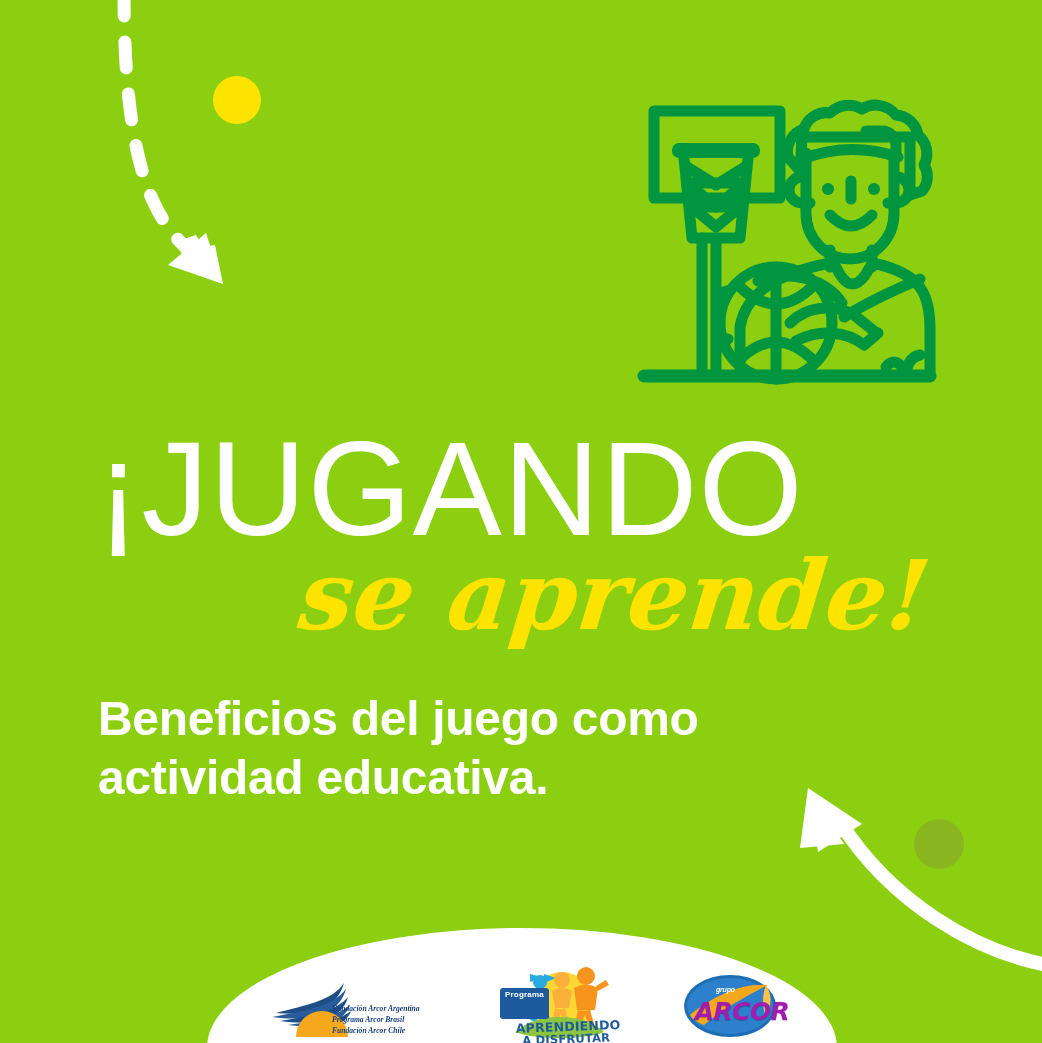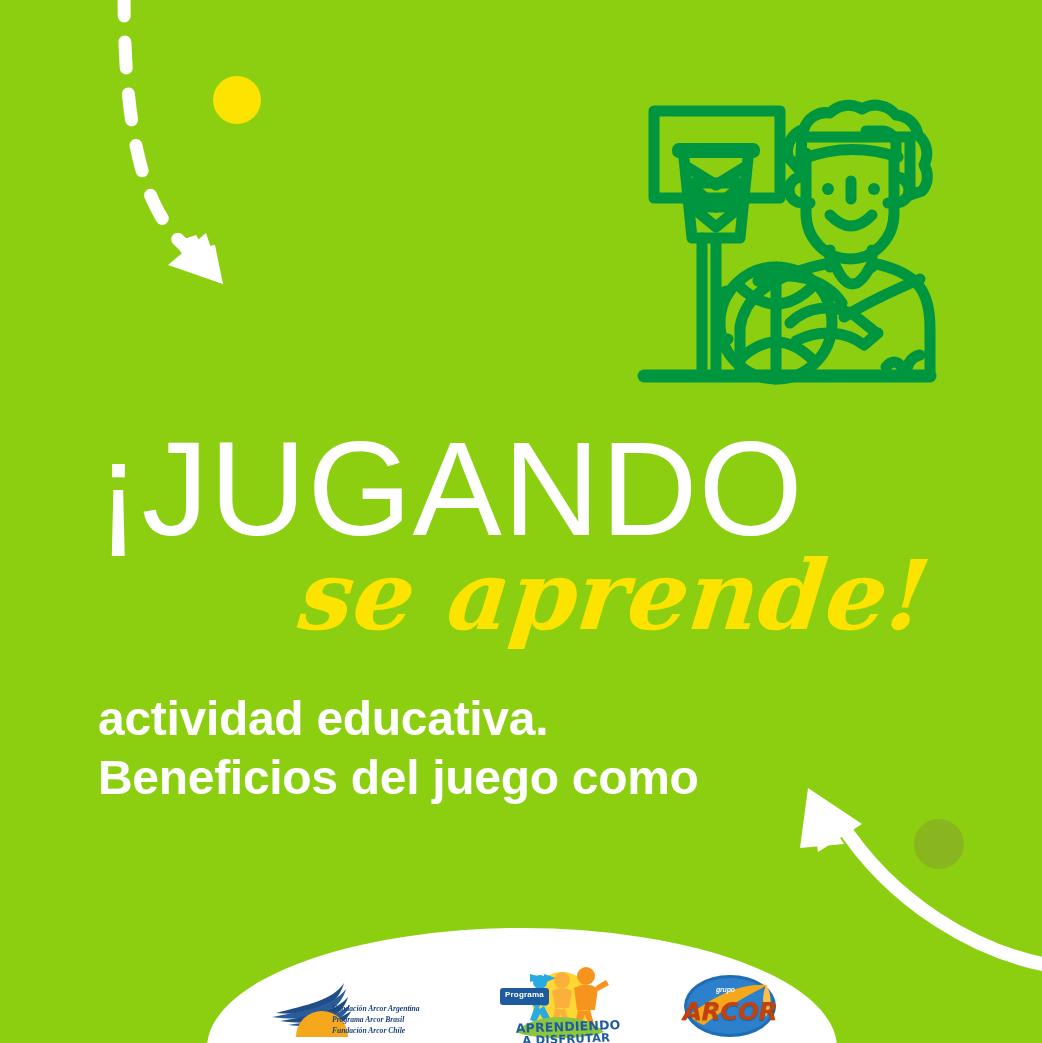--- a/index.html
+++ b/index.html
@@ -128,21 +128,21 @@
   
   .logo-aprendiendo { width: 118px; height: 92px; }
   .prog-badge {
     position: absolute;
     left: 0;
     top: 28px;
     background: #1E5B9E;
     color: #ffffff;
     font-size: 8px;
     font-weight: bold;
-    padding: 2px 5px 6px 5px;
+    padding: 2px 5px 20px 5px;
     border-radius: 3px;
     letter-spacing: 0.2px;
     z-index: 4;
   }
   .apr-word {
     position: absolute;
     left: 16px;
     top: 60px;
     width: 100px;
     text-align: center;
@@ -165,29 +165,29 @@
     top: 13px;
     font-size: 7px;
     font-style: italic;
     font-weight: bold;
     color: #ffffff;
     z-index: 4;
     letter-spacing: -0.2px;
   }
   .arcor-word {
     position: absolute;
-    left: 0;
+    left: 12px;
     top: 24px;
     width: 96px;
     text-align: center;
     font-family: "DejaVu Sans", sans-serif;
     font-style: italic;
     font-weight: bold;
     font-size: 25px;
-    color: #c2410c;
+    color: #a21caf;
     letter-spacing: -0.6px;
     z-index: 4;
     text-shadow: 0 1px 1px rgba(0,0,0,0.25);
   }
 </style>
 </head>
 <body>
 
 <div id="poster">
 
@@ -263,22 +263,22 @@
 
       <path d="M98 196 a10 10 0 0 0 -10 10 l0 28 a10 10 0 0 0 10 10"></path>
 
       <path d="M290 260 a16 16 0 0 0 -12 21 M256 272 q8 -10 16 0"></path>
     </g>
   </svg>
 
   <div class="headline">¡JUGANDO</div>
   <div class="script">se aprende!</div>
   <div class="subhead">
+    <span style="display: block;">Beneficios del juego como</span>
     <span style="display: block;">actividad educativa.</span>
-    <span style="display: block;">Beneficios del juego como</span>
   </div>
 
   <div class="footer-panel">
     <div class="footer-logos">
 
       <div class="logo logo-fundacion">
         <svg class="fund-lines" width="170" height="62" viewBox="0 0 170 62">
           <path d="M10 38 C 40 30, 66 26, 78 8 C 72 30, 52 42, 10 38 Z" fill="#1F4E87"></path>
           <path d="M6 42 C 38 36, 66 32, 80 14 C 74 36, 52 48, 6 42 Z" fill="#2A5C9B"></path>
           <path d="M14 46 C 44 41, 68 38, 82 22 C 76 42, 56 52, 14 46 Z" fill="#1F4E87"></path>

